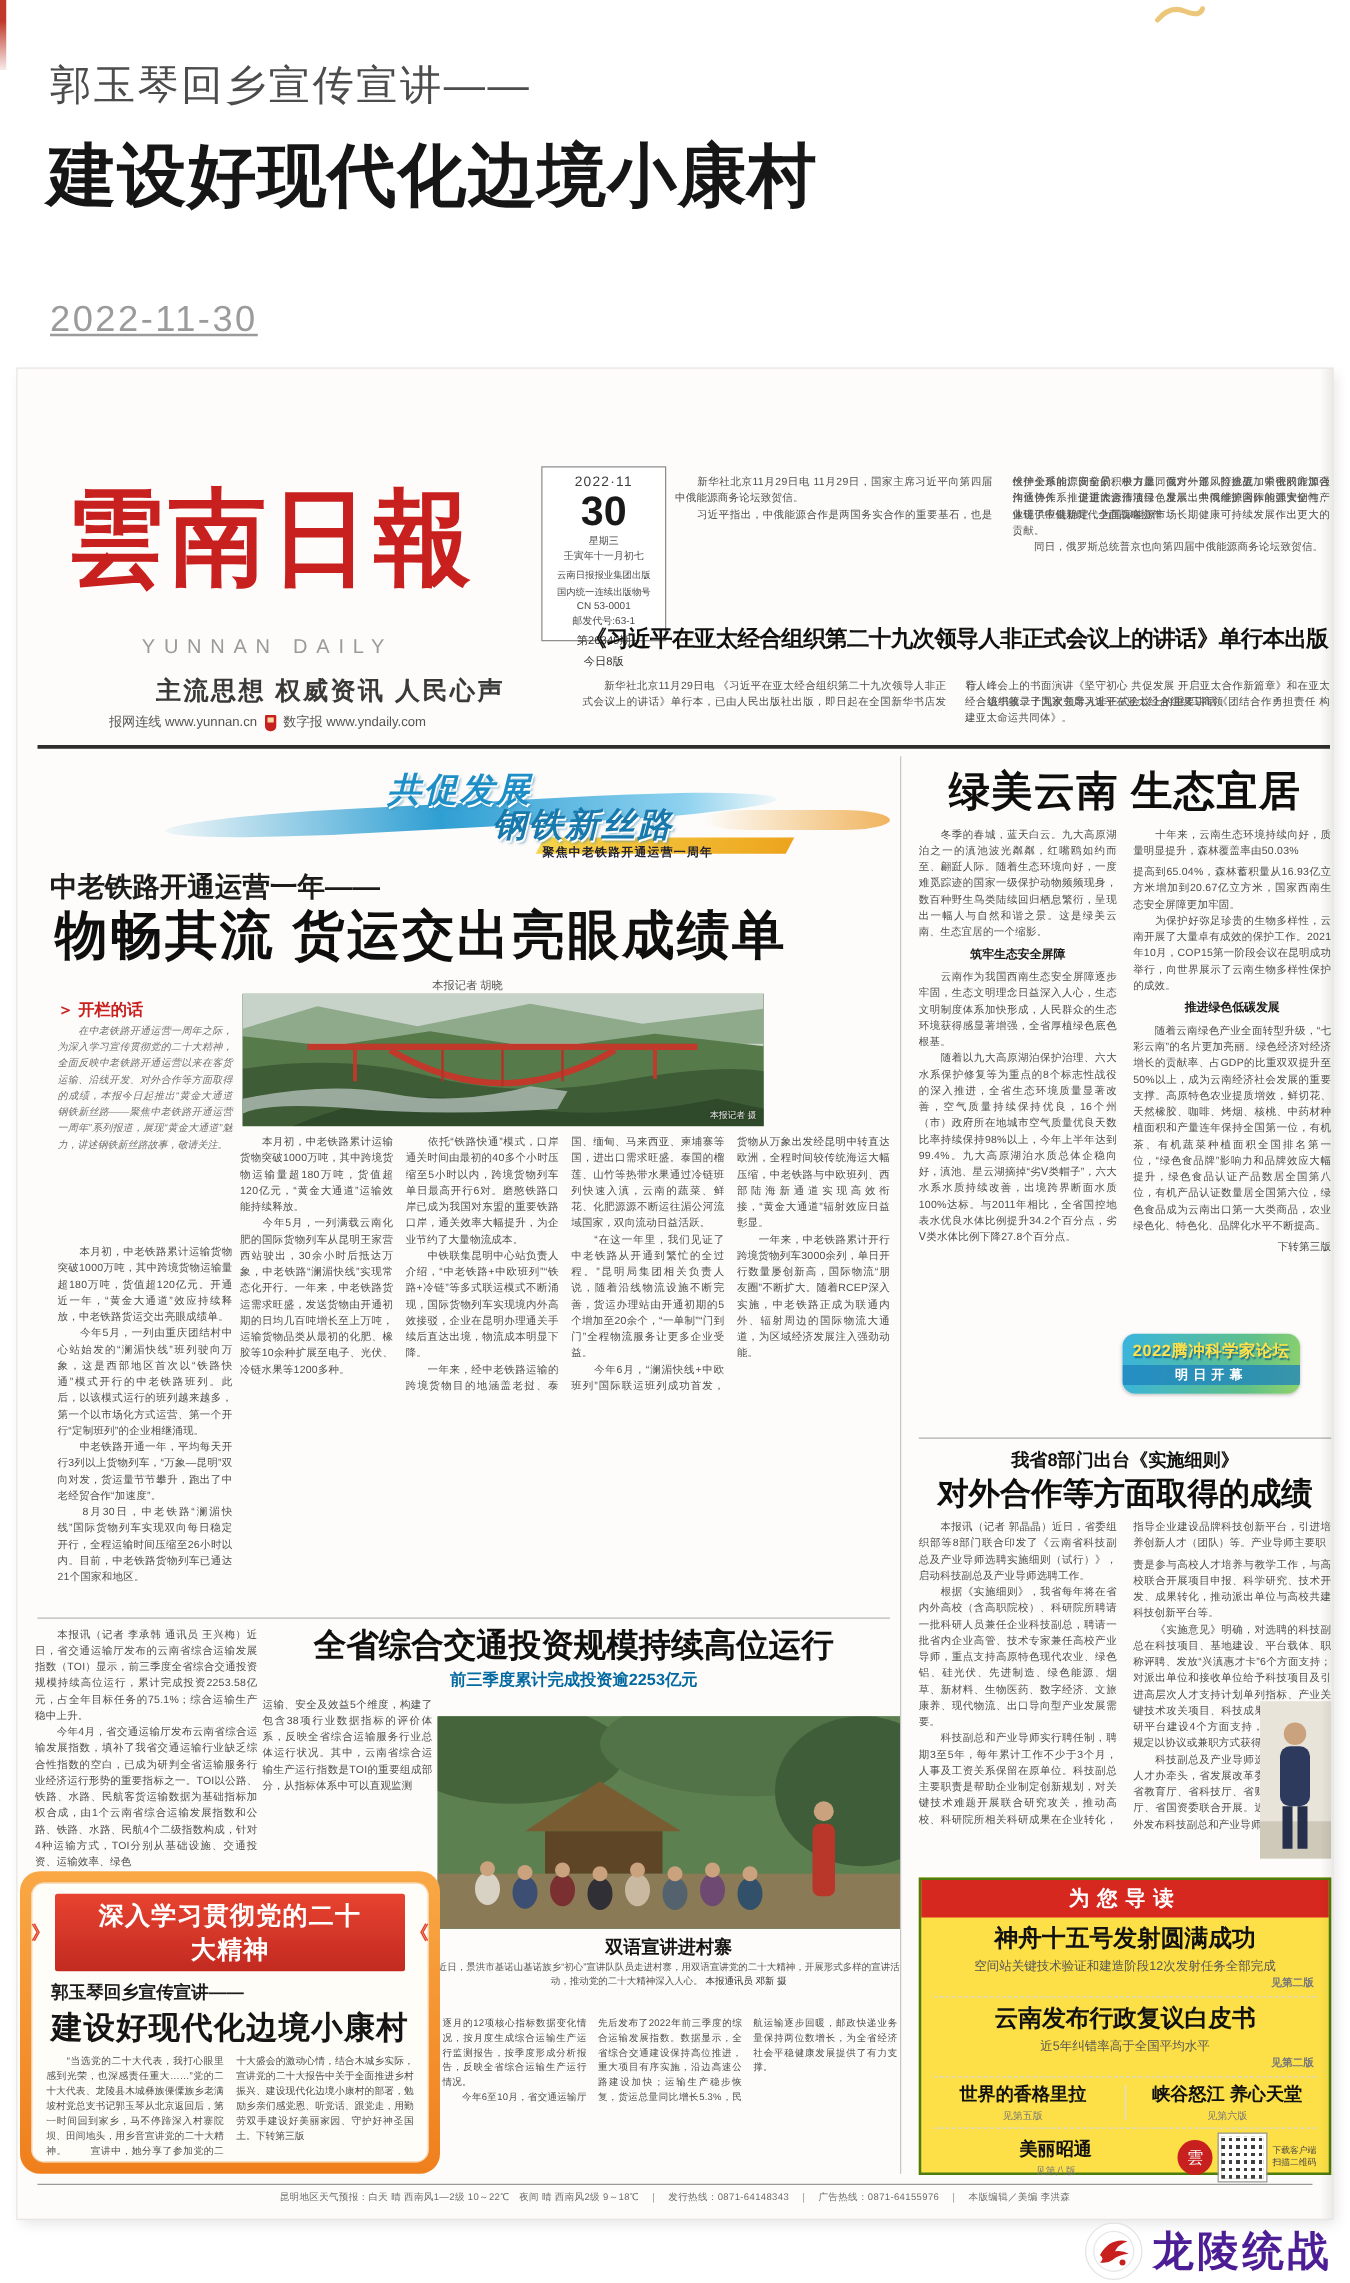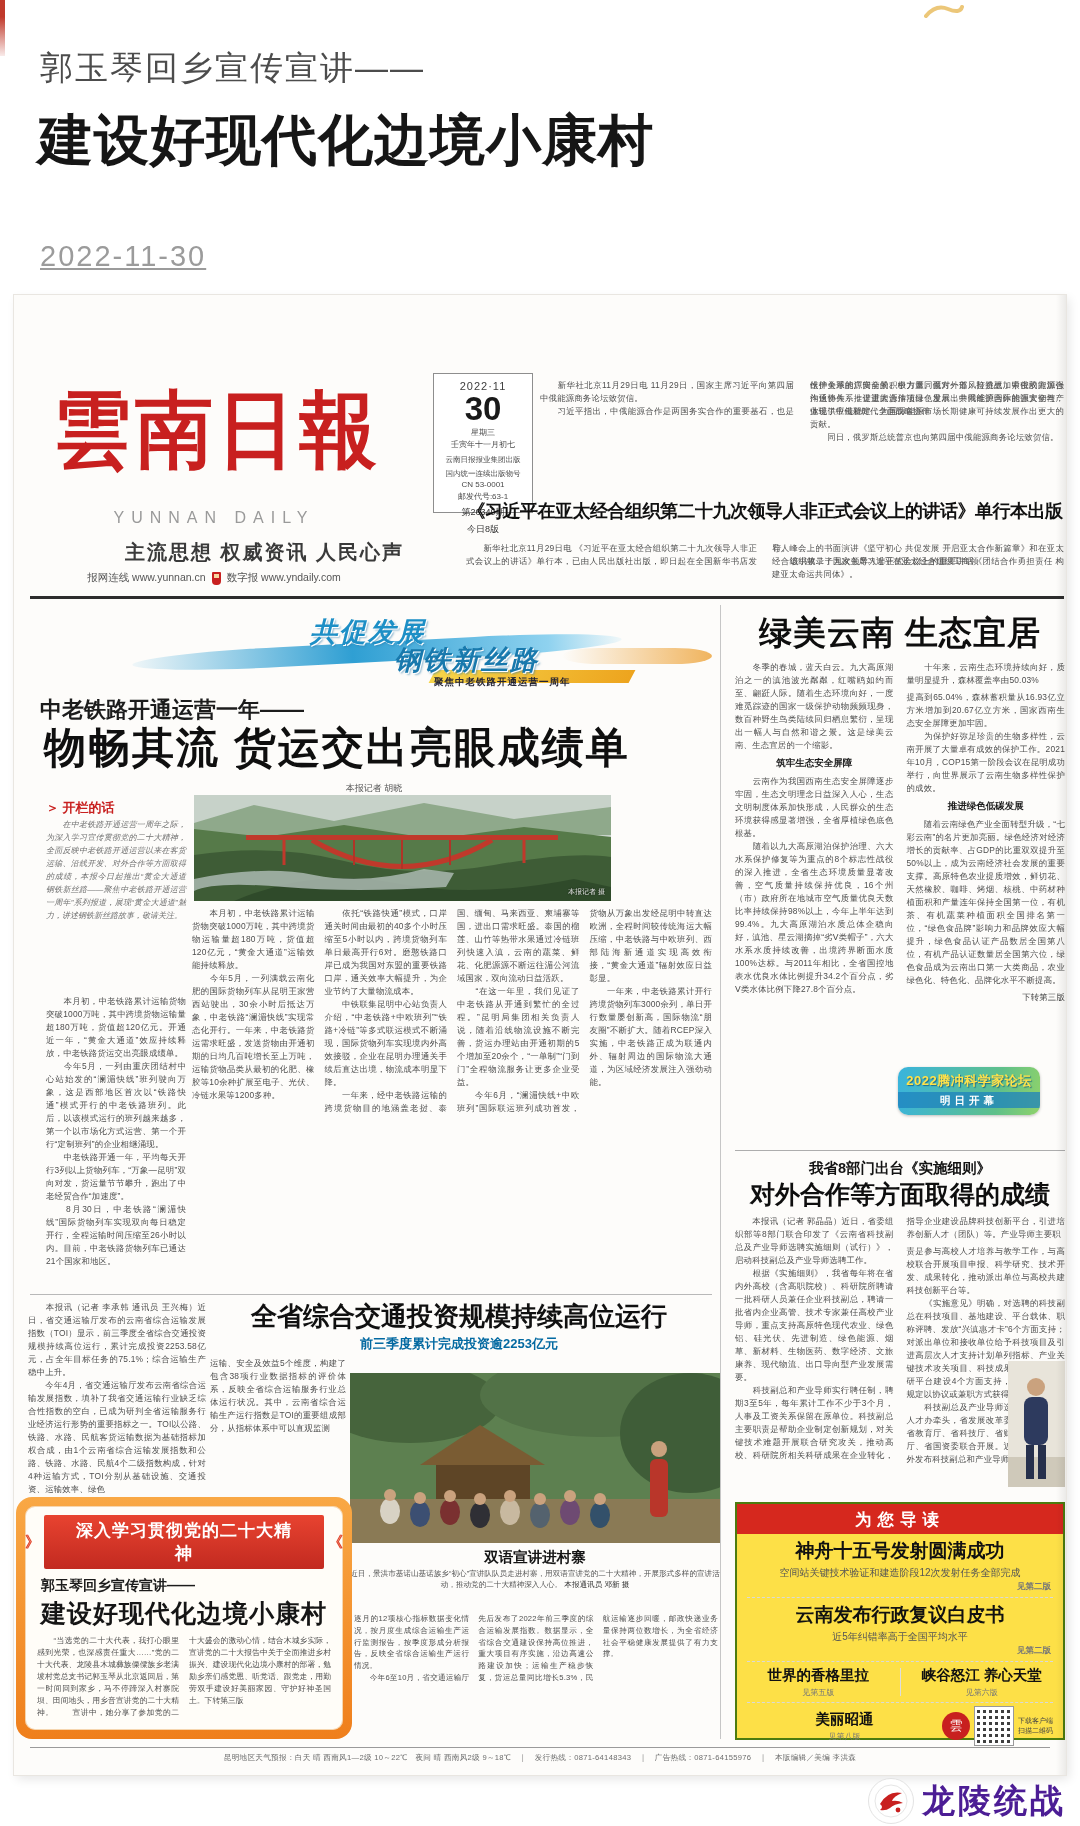--- a/index.html
+++ b/index.html
@@ -77,21 +77,21 @@
   .vcap{left:336px;top:1273px;width:370px;text-align:center;font-size:7.6px;line-height:1.5;color:#555;}
   .vcred{color:#333;}
   
   .promo{left:2px;top:1202px;width:336px;height:242px;border-radius:16px;
          background:linear-gradient(180deg,#f9a845,#ef7f1c);padding:9px;box-sizing:border-box;}
   .promo-in{width:100%;height:100%;background:#fffdf8;border-radius:10px;position:relative;text-align:center;
             box-shadow:inset 0 0 0 1px rgba(230,140,40,.35);}
   .ribbon-row{padding-top:9px;display:flex;justify-content:center;align-items:center;gap:4px;}
   .chev{color:#e2452c;font-size:15px;font-weight:bold;}
   .ribbon{display:inline-block;background:linear-gradient(180deg,#e84330,#c22a20);color:#fff;
-          font-size:17px;font-weight:bold;padding:4px 28px;letter-spacing:1px;border-radius:2px;}
+          font-size:20px;font-weight:bold;padding:4px 28px;letter-spacing:1px;border-radius:2px;}
   .promo-kicker{text-align:left;margin:8px 0 0 16px;font-size:14px;font-weight:bold;color:#1c1c1c;}
   .promo-head{margin-top:2px;font-size:25px;font-weight:bold;color:#151515;letter-spacing:1px;}
   .promo-cols{margin:5px 12px 0 12px;column-count:2;column-gap:10px;height:120px;text-align:justify;
               font-size:7.8px;line-height:1.55;color:#4e4e4e;}
   
   .vdiv{left:706px;top:310px;width:1px;height:1134px;background:#c6c6c6;}
   .green-head{left:721px;top:316px;width:330px;text-align:center;font-size:33px;font-weight:bold;color:#0e0e0e;letter-spacing:1px;}
   .green-cols{left:721px;top:366px;width:330px;height:484px;column-count:2;column-gap:13px;}
   .green-cols p,.tech-cols p{margin:0 0 4px 0;}
   .subhead{font-size:9.5px;font-weight:bold;color:#1a1a1a;text-align:center;margin:5px 0;}

